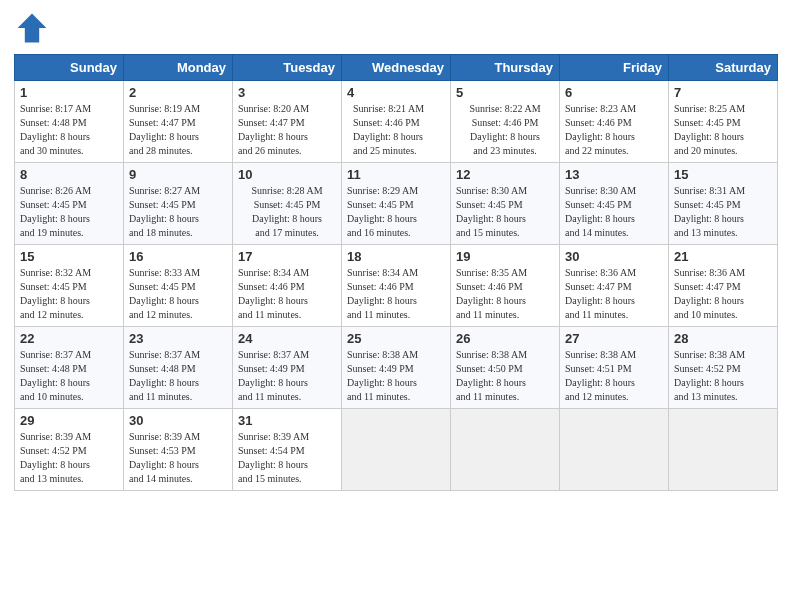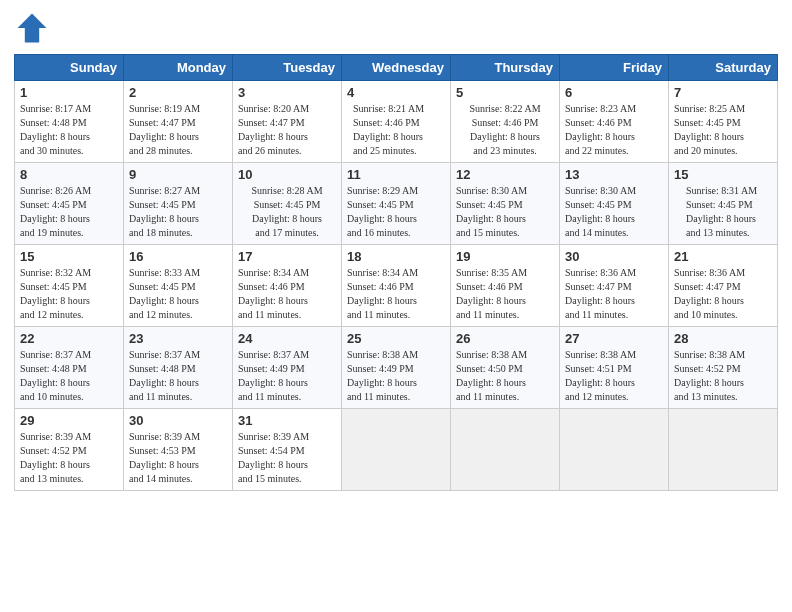--- a/index.html
+++ b/index.html
@@ -214,21 +214,21 @@
           </td>
           <td>
             <span class="day-num">13</span>
             <div class="day-info" style="white-space: pre-line;">Sunrise: 8:30 AM
 Sunset: 4:45 PM
 Daylight: 8 hours
 and 14 minutes.</div>
           </td>
           <td>
             <span class="day-num">15</span>
-            <div class="day-info" style="white-space: pre-line; margin-left: 12px;">Sunrise: 8:31 AM
+            <div class="day-info" style="white-space: pre-line;">Sunrise: 8:31 AM
 Sunset: 4:45 PM
 Daylight: 8 hours
 and 13 minutes.</div>
           </td>
         </tr>
         <tr>
           <td>
             <span class="day-num">15</span>
             <div class="day-info" style="white-space: pre-line;">Sunrise: 8:32 AM
 Sunset: 4:45 PM

